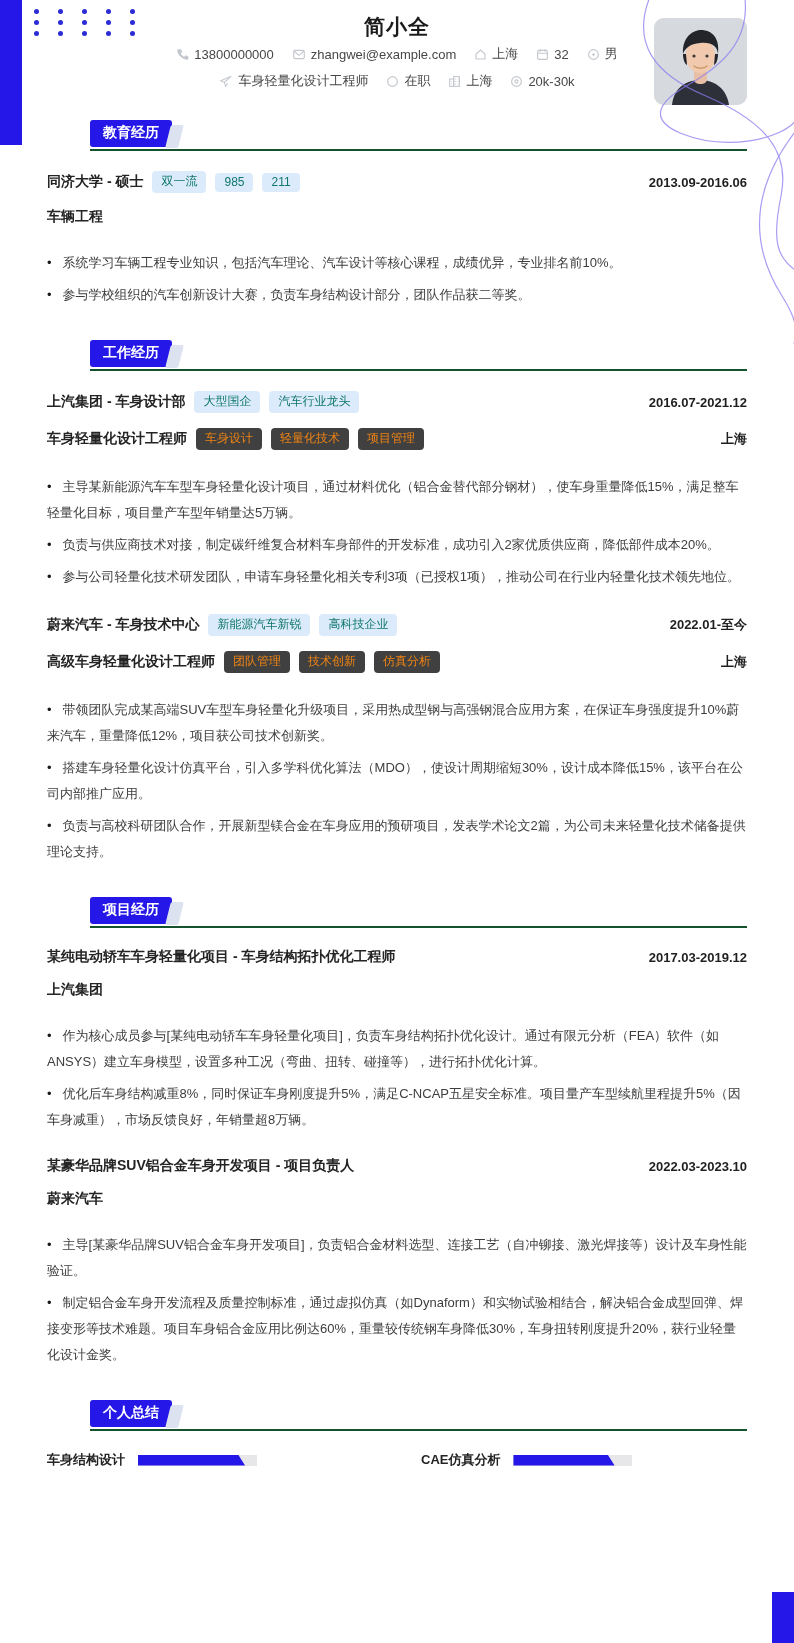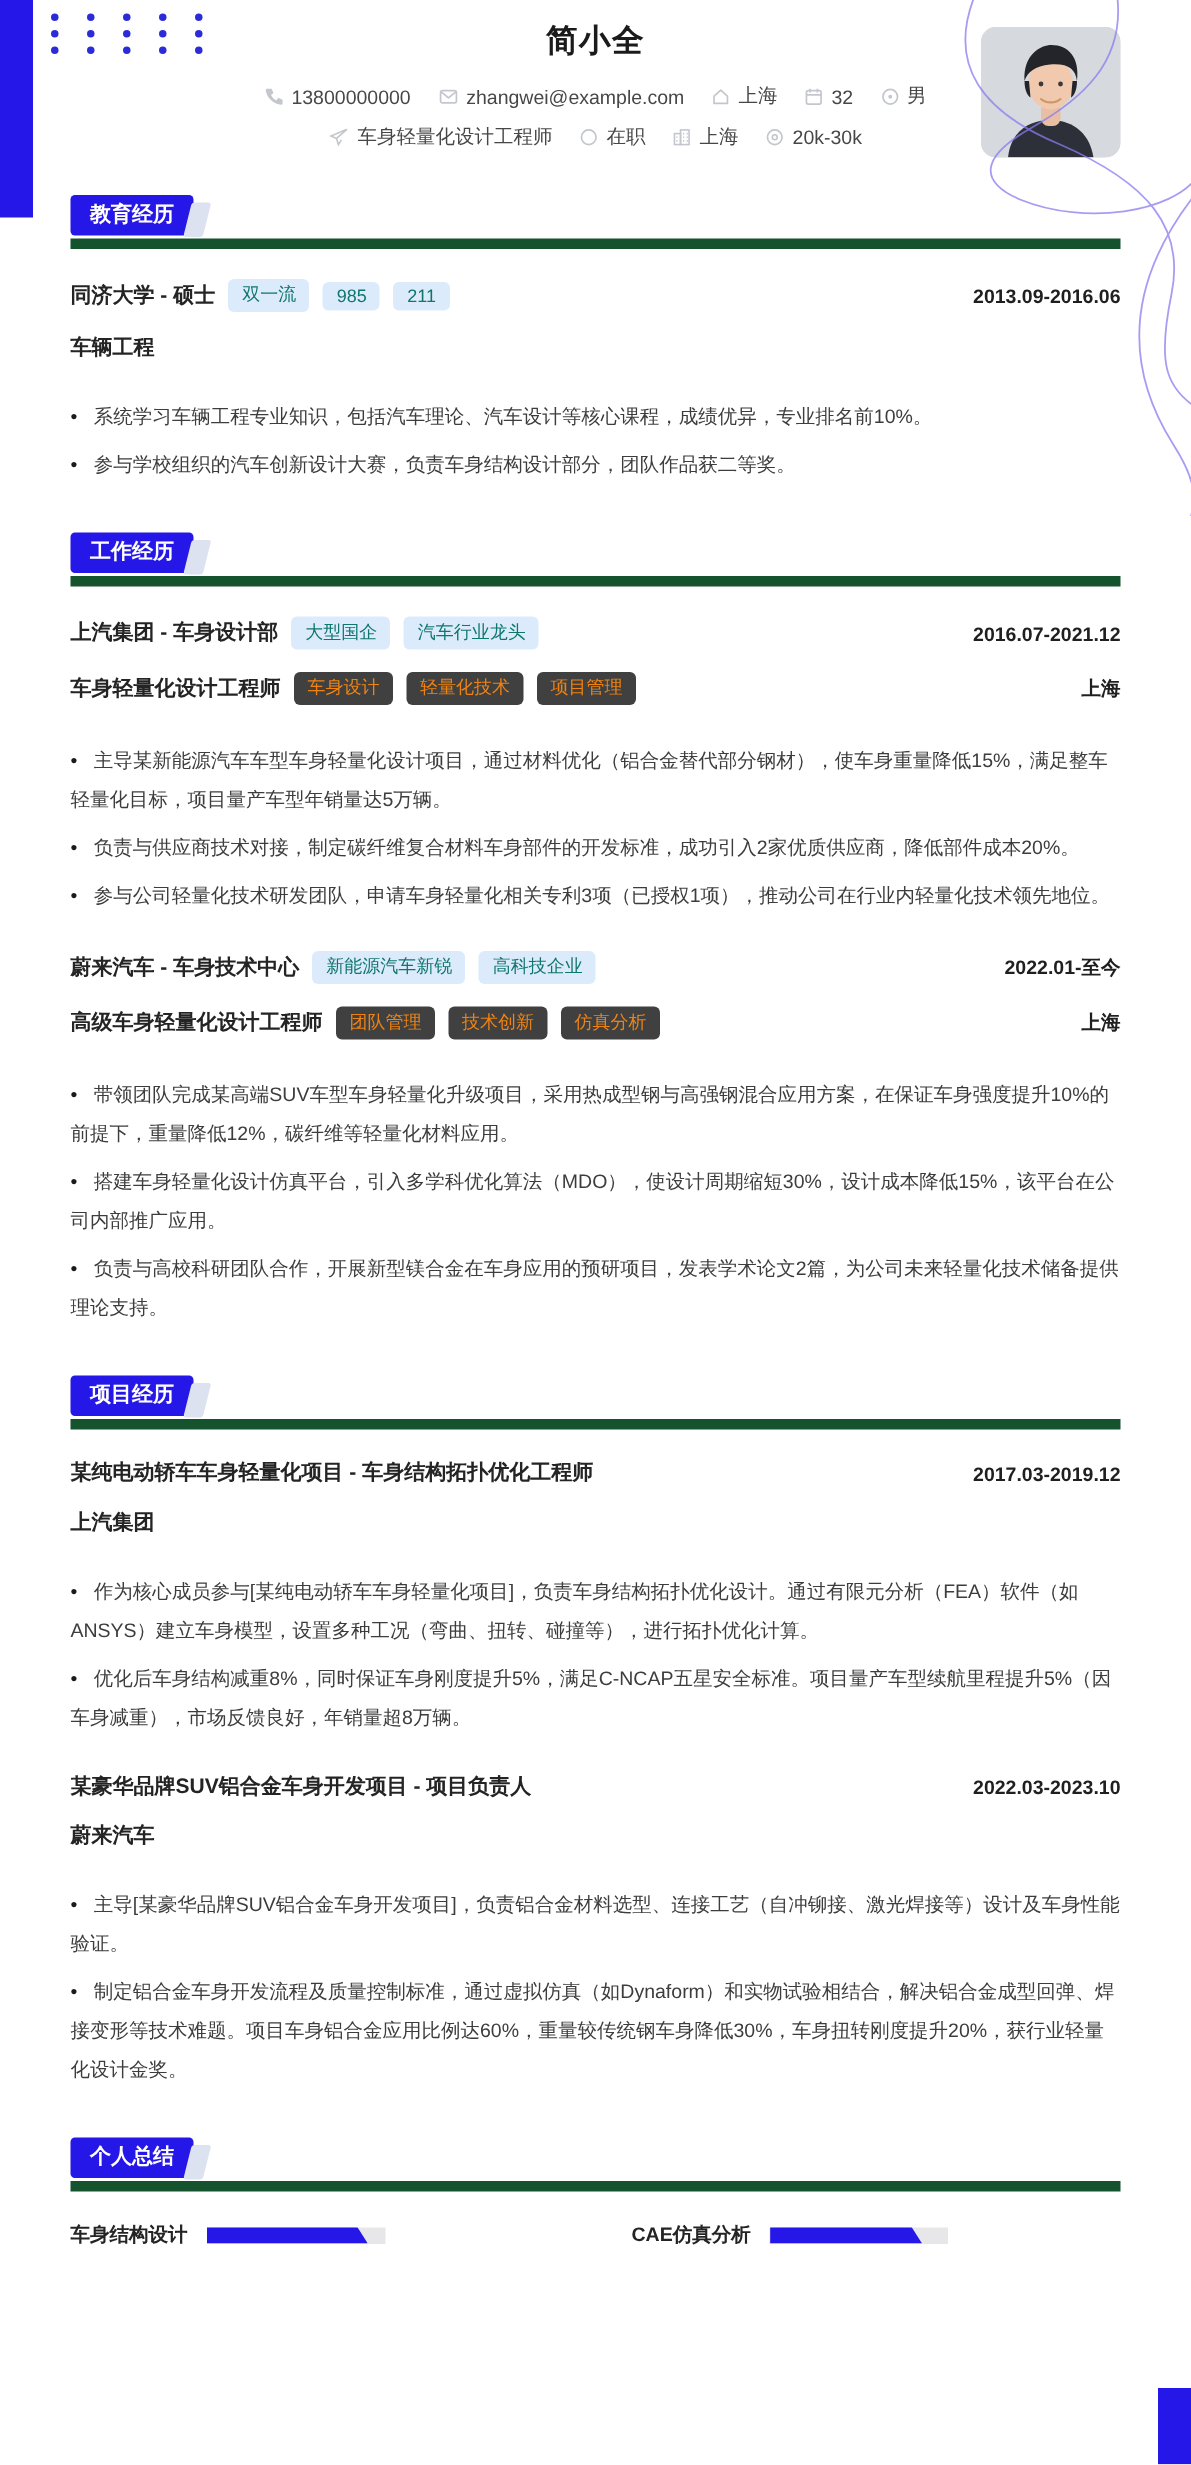--- a/index.html
+++ b/index.html
@@ -13,29 +13,29 @@
           grid-template-columns: repeat(5, 5px); column-gap: 19px; row-gap: 6px; }
   .dots i { width: 5px; height: 5px; border-radius: 50%; background: #2b2bd8; display: block; }
   .curves { position: absolute; top: 0; right: 0; pointer-events: none; z-index: 5; }
 
   .content { position: relative; padding: 0 47px; z-index: 2; }
 
   
   .header { position: relative; padding-top: 13px; text-align: center; }
   .name { font-size: 21px; font-weight: bold; color: #1b1b1b; letter-spacing: 1px; }
   .contact-row { display: flex; justify-content: center; align-items: center; gap: 18px;
-                 margin-top: 14px; font-size: 13px; color: #474747; }
+                 margin-top: 4px; font-size: 13px; color: #474747; }
   .contact-row + .contact-row { margin-top: 9px; }
   .ci { display: inline-flex; align-items: center; gap: 5px; }
   .ci svg { display: block; }
   .photo { position: absolute; right: 0; top: 18px; width: 93px; height: 87px;
            border-radius: 10px; overflow: hidden; background: #d7dade; }
 
   
-  .sec-head { border-bottom: 7px solid #14532d; margin-top: 28px; }
+  .sec-head { border-bottom: 2px solid #14532d; margin-top: 28px; margin-left: 43px; }
   .badge { position: relative; display: inline-block; background: #2517e8; color: #fff;
            font-size: 14px; font-weight: bold; padding: 4px 13px 5px; border-radius: 3px;
            margin-bottom: 2px; z-index: 1; }
   .badge::after { content: ""; position: absolute; right: -9px; top: 5px; width: 13px; height: 23px;
                   background: #dde2f0; transform: skewX(-14deg); border-radius: 2px; z-index: -1; }
 
   
   .row { display: flex; justify-content: space-between; align-items: center; }
   .entry-title-row { margin-top: 20px; }
   .entry-sub-row { margin-top: 15px; }
@@ -244,21 +244,21 @@
     <div class="row entry-sub-row">
       <div class="entry-left">
         <span class="entry-name">高级车身轻量化设计工程师</span>
         <span class="tag tag-orange">团队管理</span>
         <span class="tag tag-orange">技术创新</span>
         <span class="tag tag-orange">仿真分析</span>
       </div>
       <span class="entry-loc">上海</span>
     </div>
     <ul class="bullets">
-      <li>带领团队完成某高端SUV车型车身轻量化升级项目，采用热成型钢与高强钢混合应用方案，在保证车身强度提升10%的前提下，重量降低12%，碳纤维等轻量化材料应用。</li>
+      <li>带领团队完成某高端SUV车型车身轻量化升级项目，采用热成型钢与高强钢混合应用方案，在保证车身强度提升10%蔚来汽车，重量降低12%，项目获公司技术创新奖。</li>
       <li>搭建车身轻量化设计仿真平台，引入多学科优化算法（MDO），使设计周期缩短30%，设计成本降低15%，该平台在公司内部推广应用。</li>
       <li>负责与高校科研团队合作，开展新型镁合金在车身应用的预研项目，发表学术论文2篇，为公司未来轻量化技术储备提供理论支持。</li>
     </ul>
 
     <div class="sec-head" style="margin-top:32px;">
       <span class="badge">项目经历</span>
     </div>
 
     <div class="row entry-title-row">
       <span class="entry-name">某纯电动轿车车身轻量化项目 - 车身结构拓扑优化工程师</span>

